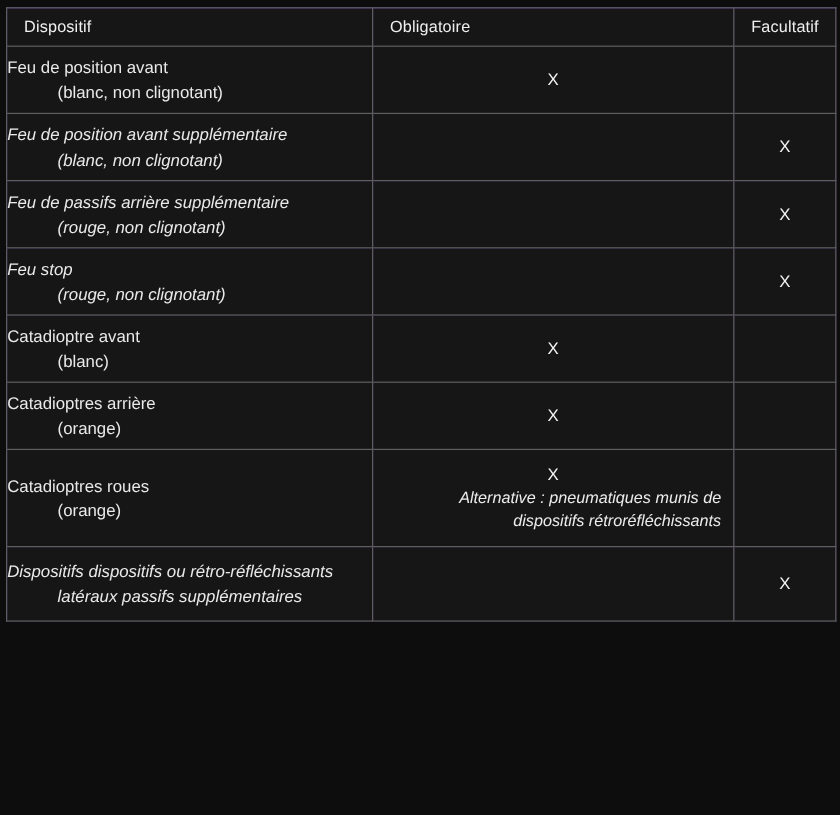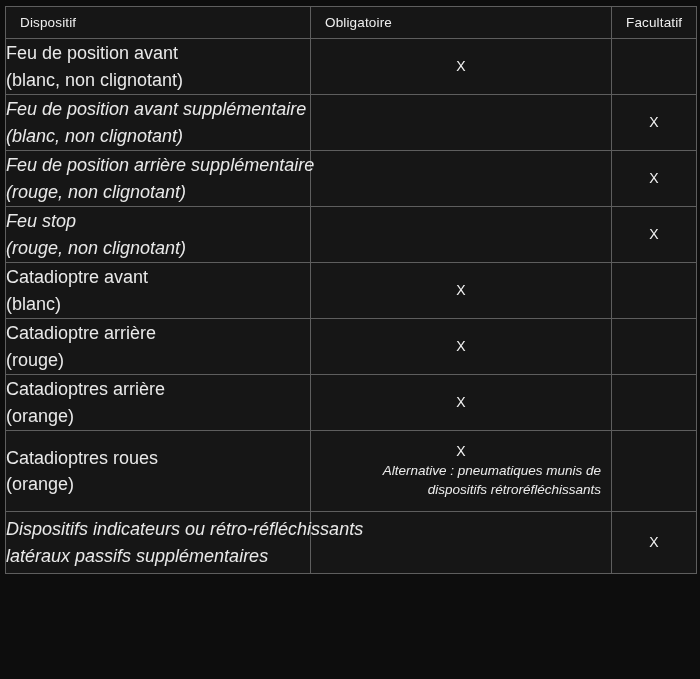--- a/index.html
+++ b/index.html
@@ -49,29 +49,29 @@
     font-size: 13.5px;
     color: #efefef;
     text-align: left;
     padding: 0 0 0 14px;
     letter-spacing: 0.15px;
   }
 
   
   td.device-cell {
     padding: 7px 10px 7px 14px;
-    font-size: 18px;
+    font-size: 14px;
     line-height: 1.45;
     color: #e9e9e9;
   }
   td.device-cell.italic {
     font-style: italic;
   }
   .device-name { display: block; white-space: nowrap; }
-  .device-detail { display: block; white-space: nowrap; }
+  .device-detail { display: block; white-space: nowrap; margin-left: 42px; }
 
   
   td.mark-cell {
     text-align: center;
     font-size: 14px;
     color: #f2f2f2;
     padding: 0;
   }
   td.mark-cell .mark {
     display: block;
@@ -128,21 +128,21 @@
             <span class="device-name">Feu de position avant supplémentaire</span>
             <span class="device-detail">(blanc, non clignotant)</span>
           </td>
           <td class="mark-cell"></td>
           <td class="mark-cell">
             <span class="mark">X</span>
           </td>
         </tr>
         <tr class="data-row">
           <td class="device-cell italic">
-            <span class="device-name">Feu de position arrière supplémentaire</span>
+            <span class="device-name">Feu de passifs arrière supplémentaire</span>
             <span class="device-detail">(rouge, non clignotant)</span>
           </td>
           <td class="mark-cell"></td>
           <td class="mark-cell">
             <span class="mark">X</span>
           </td>
         </tr>
         <tr class="data-row">
           <td class="device-cell italic">
             <span class="device-name">Feu stop</span>
@@ -158,30 +158,20 @@
             <span class="device-name">Catadioptre avant</span>
             <span class="device-detail">(blanc)</span>
           </td>
           <td class="mark-cell">
             <span class="mark">X</span>
           </td>
           <td class="mark-cell"></td>
         </tr>
         <tr class="data-row">
           <td class="device-cell">
-            <span class="device-name">Catadioptre arrière</span>
-            <span class="device-detail">(rouge)</span>
-          </td>
-          <td class="mark-cell">
-            <span class="mark">X</span>
-          </td>
-          <td class="mark-cell"></td>
-        </tr>
-        <tr class="data-row">
-          <td class="device-cell">
             <span class="device-name">Catadioptres arrière</span>
             <span class="device-detail">(orange)</span>
           </td>
           <td class="mark-cell">
             <span class="mark">X</span>
           </td>
           <td class="mark-cell"></td>
         </tr>
         <tr class="data-row xtall">
           <td class="device-cell">
@@ -189,21 +179,21 @@
             <span class="device-detail">(orange)</span>
           </td>
           <td class="mark-cell">
             <span class="mark">X</span>
             <span class="alt-note">Alternative : pneumatiques munis de dispositifs rétroréfléchissants</span>
           </td>
           <td class="mark-cell"></td>
         </tr>
         <tr class="data-row tall">
           <td class="device-cell italic">
-            <span class="device-name">Dispositifs indicateurs ou rétro-réfléchissants</span>
+            <span class="device-name">Dispositifs dispositifs ou rétro-réfléchissants</span>
             <span class="device-detail">latéraux passifs supplémentaires</span>
           </td>
           <td class="mark-cell"></td>
           <td class="mark-cell">
             <span class="mark">X</span>
           </td>
         </tr>
       </tbody>
   </table>
 </div>

